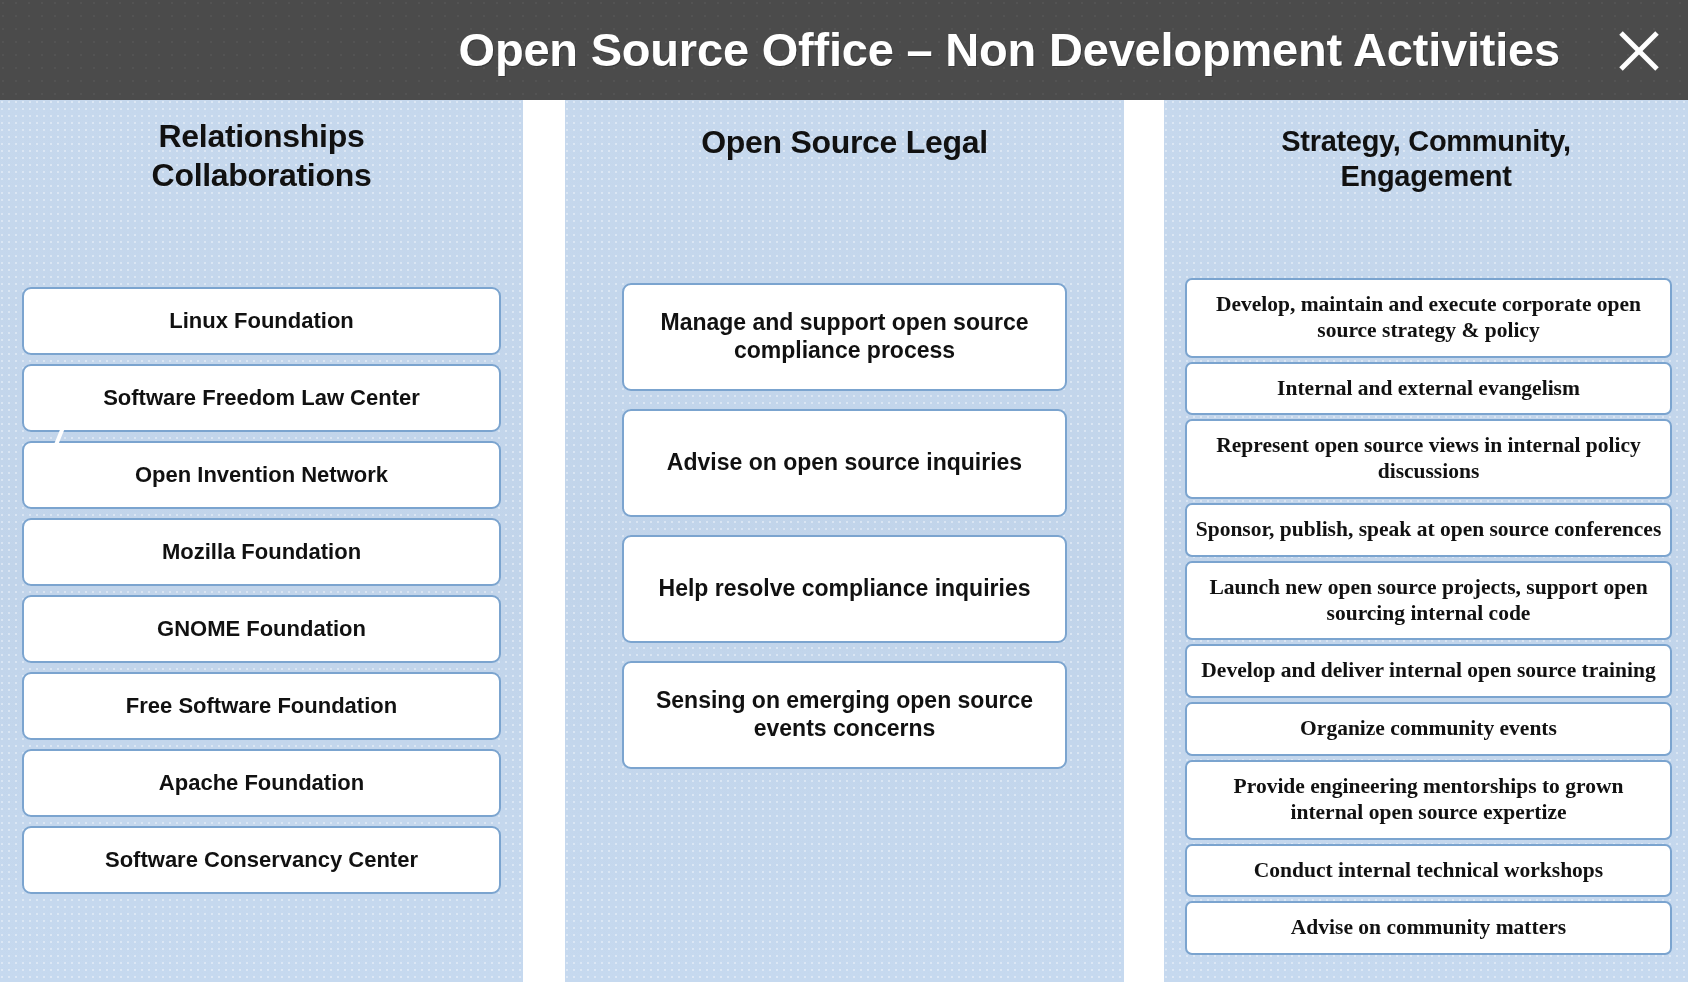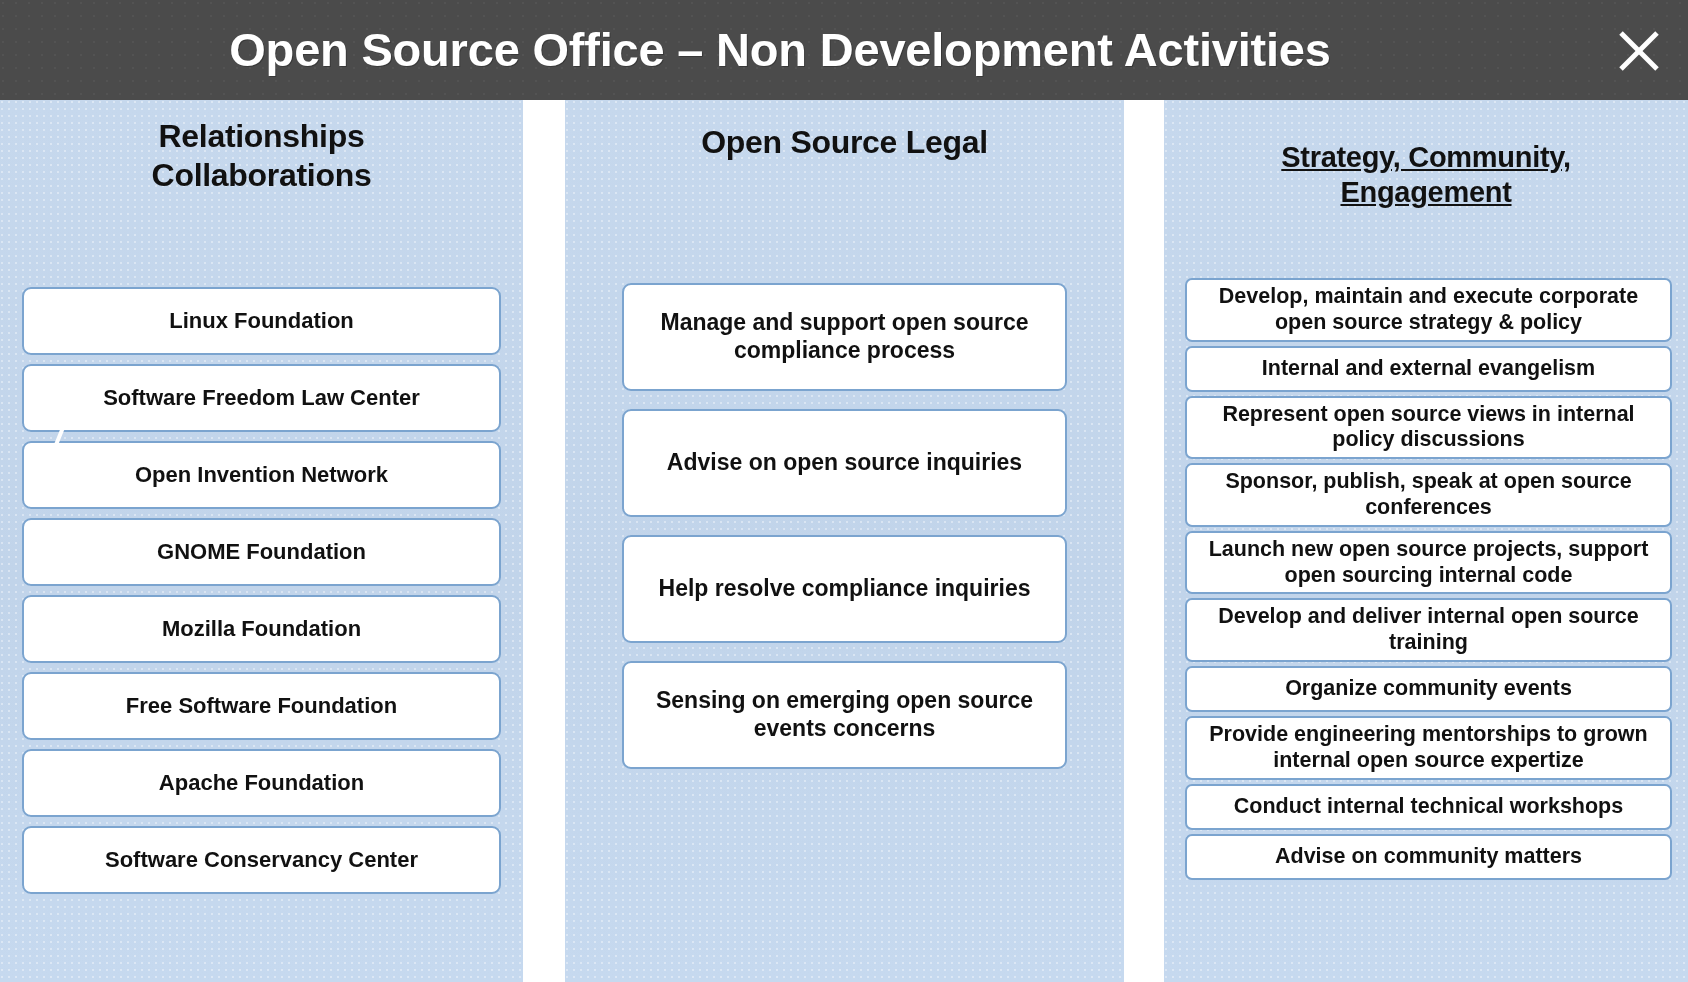--- a/index.html
+++ b/index.html
@@ -25,21 +25,21 @@
       radial-gradient(circle at 3px 3px, rgba(255,255,255,0.045) 1.1px, transparent 1.3px);
     background-size: 13px 13px;
     overflow: hidden;
   }
   .titlebar-title {
     position: absolute;
     left: 0; top: 0;
     width: 1560px;
     height: 100px;
     line-height: 100px;
-    text-align: center;
+    text-align: right;
     color: #ffffff;
     font-size: 47px;
     font-weight: bold;
     letter-spacing: -0.2px;
     white-space: nowrap;
     text-shadow: 1px 1px 0 rgba(0,0,0,0.25);
   }
   .close-button {
     position: absolute;
     right: 22px;
@@ -92,21 +92,21 @@
     position: absolute;
     left: 0; right: 0;
     text-align: center;
     color: #111111;
     font-weight: bold;
     line-height: 1.22;
     letter-spacing: -0.3px;
   }
   .col-1 .col-header { top: 17px;  font-size: 32px; padding: 0 40px; }
   .col-2 .col-header { top: 23px;  font-size: 32px; padding: 0 60px; }
-  .col-3 .col-header { top: 40px;  font-size: 29px; padding: 0 30px; text-decoration: underline; }
+  .col-3 .col-header { top: 24px;  font-size: 29px; padding: 0 30px; }
 
   .card-stack { position: absolute; left: 0; right: 0; }
   .col-1 .card-stack { top: 187px; padding: 0 22px 0 22px; }
   .col-2 .card-stack { top: 183px; padding: 0 57px 0 57px; }
   .col-3 .card-stack { top: 178px; padding: 0 16px 0 21px; }
 
   .card {
     box-sizing: border-box;
     background: #ffffff;
     border: 2px solid #7ba4cf;
@@ -128,22 +128,23 @@
   .col-2 .card {
     min-height: 108px;
     margin-bottom: 18px;
     font-size: 23px;
     padding: 6px 14px;
   }
   .col-3 .card {
     min-height: 46px;
     margin-bottom: 4px;
     font-size: 21.5px;
-    padding: 4px 8px;
+    padding: 12px 8px;
     border-radius: 7px;
+    font-family: Liberation Serif, serif;
   }
 
   
   .slash-artifact {
     position: absolute;
     left: 58px;
     top: 322px;
     width: 4px;
     height: 26px;
     background: #ffffff;
@@ -170,22 +171,22 @@
 
   <div class="column col-1">
     <div class="col-header">
       <div>Relationships</div>
       <div>Collaborations</div>
     </div>
     <div class="card-stack">
       <div class="card">Linux Foundation</div>
       <div class="card">Software Freedom Law Center</div>
       <div class="card">Open Invention Network</div>
+      <div class="card">Mozilla Foundation</div>
       <div class="card">GNOME Foundation</div>
-      <div class="card">Mozilla Foundation</div>
       <div class="card">Free Software Foundation</div>
       <div class="card">Apache Foundation</div>
       <div class="card">Software Conservancy Center</div>
     </div>
     <div class="slash-artifact"></div>
   </div>
 
   <div class="column col-2">
     <div class="col-header">
       <div>Open Source Legal</div>

